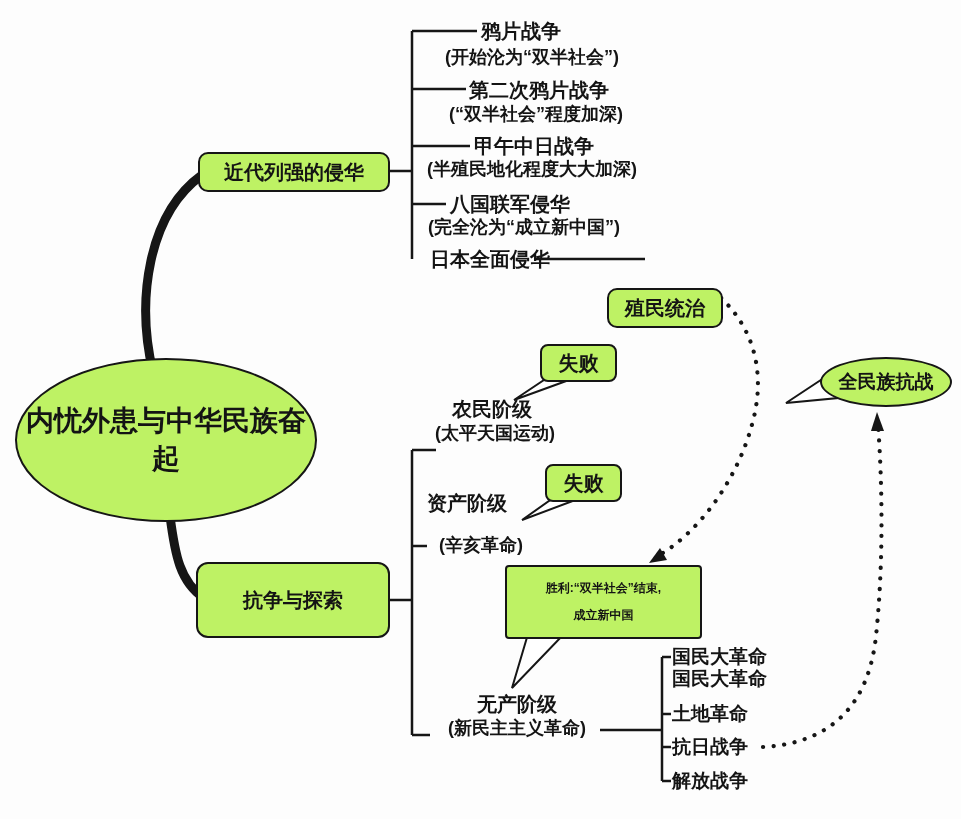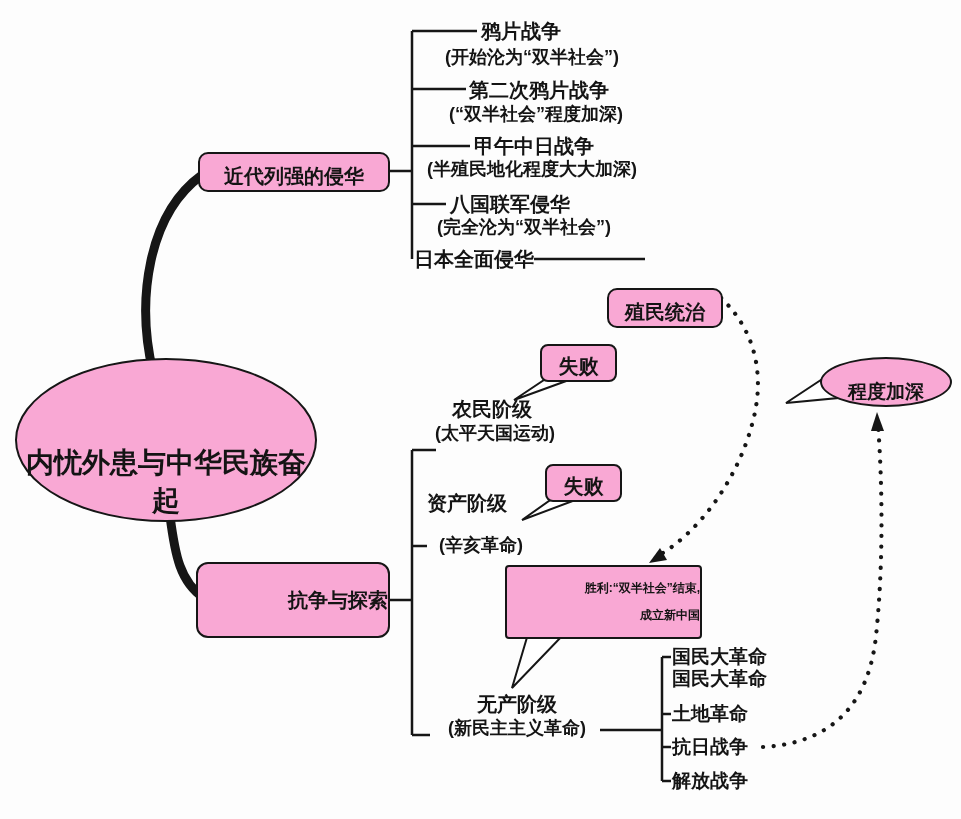--- a/index.html
+++ b/index.html
@@ -18,24 +18,24 @@
   }
   .wires {
     position: absolute;
     left: 0; top: 0;
     z-index: 0;
   }
   .node {
     position: absolute;
     z-index: 1;
     display: flex;
-    align-items: flex-end;
+    align-items: center;
     justify-content: center;
     text-align: center;
-    background: #f9a8d4;
+    background: #bef264;
     border: 2px solid #161616;
   }
   .rounded { border-radius: 10px; }
   .oval { border-radius: 50%; }
   .col { flex-direction: column; }
   .label {
     position: absolute;
     z-index: 1;
     text-align: center;
     line-height: 24px;
@@ -86,23 +86,23 @@
   <div class="label t18" style="left:406px; top:46px; width:252px;">(开始沦为“双半社会”)</div>
   <div class="label t20" style="left:441px; top:19px; width:160px;">鸦片战争</div>
 
   <div class="label t20" style="left:429px; top:78px; width:220px;">第二次鸦片战争</div>
   <div class="label t18" style="left:412px; top:103px; width:248px;">(“双半社会”程度加深)</div>
 
   <div class="label t20" style="left:434px; top:134px; width:200px;">甲午中日战争</div>
   <div class="label t20" style="left:410px; top:192px; width:200px;">八国联军侵华</div>
 
   <div class="label t18" style="left:398px; top:158px; width:268px;">(半殖民地化程度大大加深)</div>
-  <div class="label t18" style="left:402px; top:216px; width:244px;">(完全沦为“双半社会”)</div>
+  <div class="label t18" style="left:402px; top:216px; width:244px;">(完全沦为“成立新中国”)</div>
 
-  <div class="label t20 left" style="left:414px; top:247px; width:140px;">日本全面侵华</div>
+  <div class="label t20 left" style="left:430px; top:247px; width:140px;">日本全面侵华</div>
 
   <div class="node rounded t20" style="left:607px; top:244px; width:116px; height:40px;margin-top:44px;">
     <span>殖民统治</span>
   </div>
 
   <div class="node rounded t20 col" style="left:196px; top:562px; width:194px; height:76px; line-height:28px; border-radius:12px;">
     <span>抗争与探索</span>
   </div>
 
   <div class="node t20" style="left:540px; top:344px; width:77px; height:38px; border-radius:8px;">
@@ -126,16 +126,16 @@
     <span>成立新中国</span>
   </div>
 
   <div class="label t19 left" style="left:672px; top:646px; width:120px; line-height:22px;">国民大革命</div>
   <div class="label t19 left" style="left:672px; top:668px; width:120px; line-height:22px;">国民大革命</div>
   <div class="label t19 left" style="left:672px; top:703px; width:120px; line-height:22px;">土地革命</div>
   <div class="label t19 left" style="left:672px; top:736px; width:120px; line-height:22px;">抗日战争</div>
   <div class="label t19 left" style="left:672px; top:770px; width:120px; line-height:22px;">解放战争</div>
 
   <div class="node oval t19" style="left:820px; top:357px; width:132px; height:50px;">
-    <span>程度加深</span>
+    <span>全民族抗战</span>
   </div>
 
 </div>
 
 </body></html>

